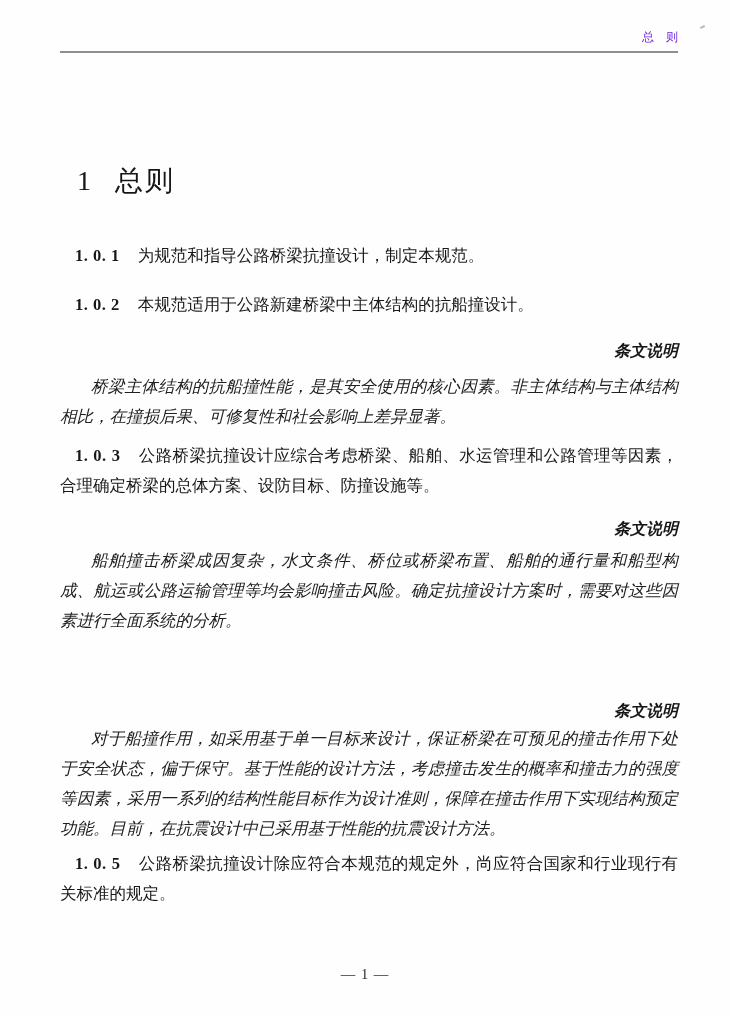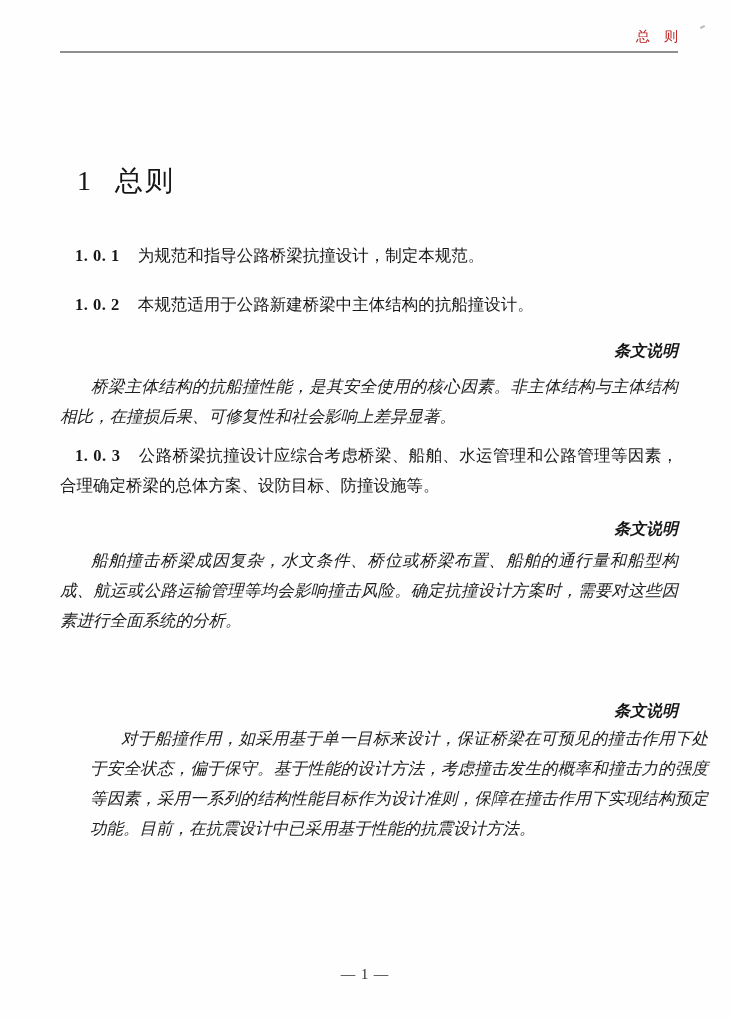--- a/index.html
+++ b/index.html
@@ -16,23 +16,23 @@
     color: #1c1c1c;
     overflow: hidden;
   }
   
   .running-title {
     position: absolute;
     left: 60px;
     top: 27px;
     width: 618px;
     text-align: right;
-    font-size: 14px;
+    font-size: 12px;
     line-height: 20px;
-    color: #b91c1c;
+    color: #6d28d9;
   }
   .header-rule {
     position: absolute;
     left: 60px;
     top: 51px;
     width: 618px;
     height: 2px;
     background: #8f8f8f;
   }
   .scan-speck {
@@ -148,20 +148,23 @@
 
   <div class="block" style="top:546px;">
     <p class="commentary-text">船舶撞击桥梁成因复杂，水文条件、桥位或桥梁布置、船舶的通行量和船型构成、航运或公路运输管理等均会影响撞击风险。确定抗撞设计方案时，需要对这些因素进行全面系统的分析。</p>
   </div>
 
 
   <div class="block" style="top:701px;">
     <p class="commentary-label">条文说明</p>
   </div>
 
-  <div class="block" style="top:724px;margin-left:30px;">
+  <div class="block" style="top:724px;">
     <p class="commentary-text">对于船撞作用，如采用基于单一目标来设计，保证桥梁在可预见的撞击作用下处于安全状态，偏于保守。基于性能的设计方法，考虑撞击发生的概率和撞击力的强度等因素，采用一系列的结构性能目标作为设计准则，保障在撞击作用下实现结构预定功能。目前，在抗震设计中已采用基于性能的抗震设计方法。</p>
   </div>
 
+  <div class="block" style="top:849px;">
+    <p class="clause"><span class="clause-number">1. 0. 5</span><span>公路桥梁抗撞设计除应符合本规范的规定外，尚应符合国家和行业现行有关标准的规定。</span></p>
+  </div>
 
   <div class="page-footer">— 1 —</div>
 
 </div>
 
 </body></html>

